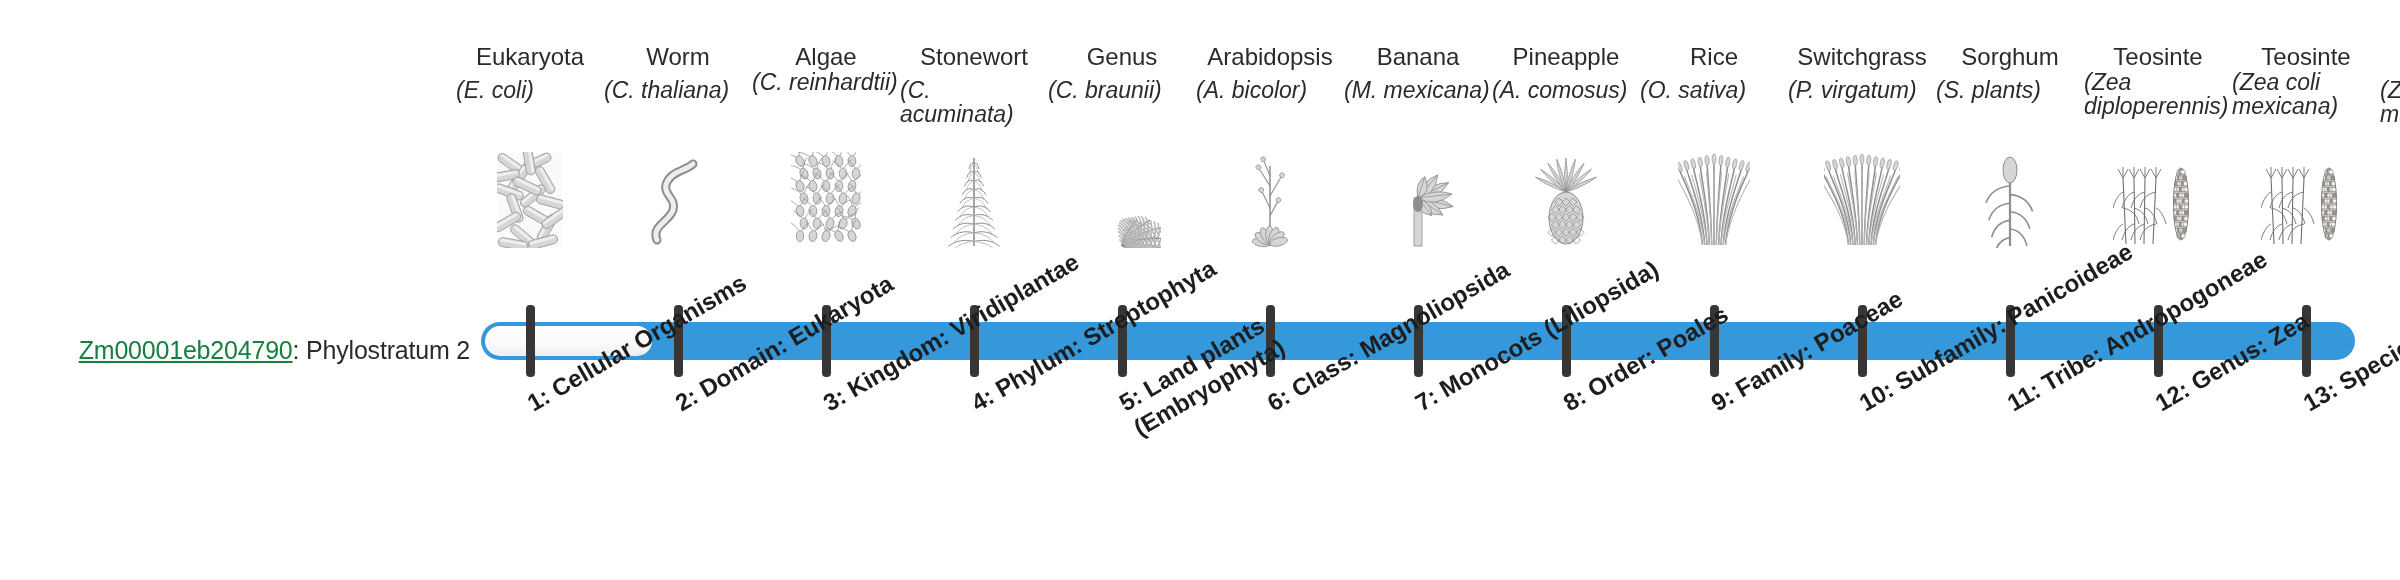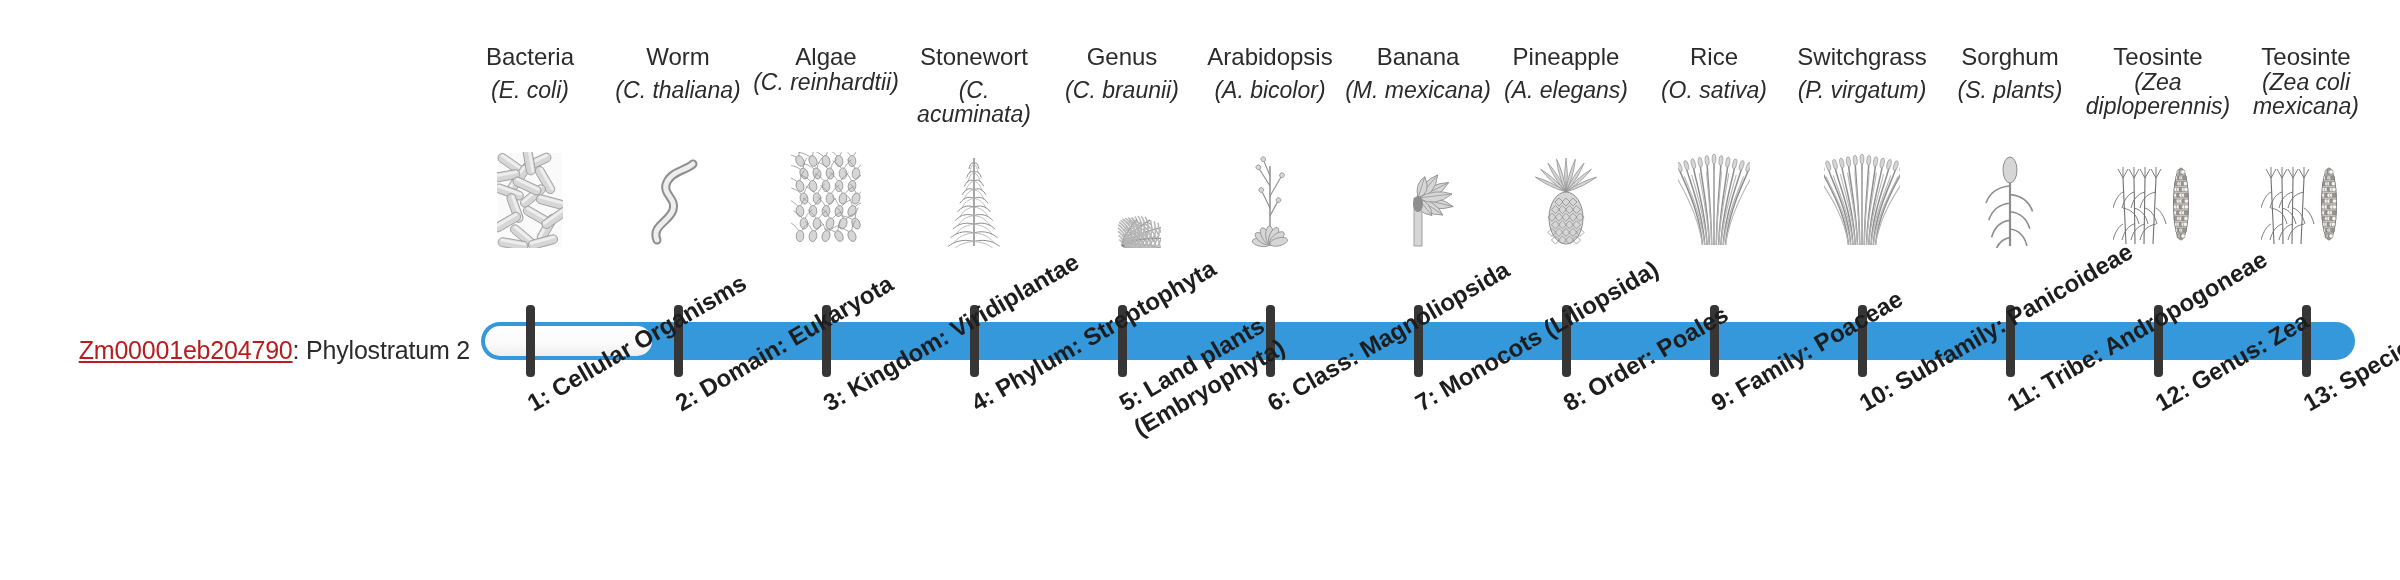--- a/index.html
+++ b/index.html
@@ -19,21 +19,21 @@
     position: absolute;
     left: 0; top: 336px;
     width: 470px;
     text-align: right;
     font-size: 25px;
     color: #2b2b2b;
     white-space: nowrap;
     letter-spacing: -0.2px;
   }
   #gene-label .gene-id {
-    color: #b91c1c;
+    color: #15803d;
     text-decoration: underline;
     cursor: pointer;
   }
 
   
   #track {
     position: absolute;
     left: 481px; top: 0;
     width: 1874px; height: 580px;
   }
@@ -50,21 +50,20 @@
     position: absolute;
     top: 44px; left: 0; width: 148px;
     text-align: center;
     font-size: 24px;
     color: #2b2b2b;
     line-height: 1.1;
   }
   .sci-name {
     position: absolute;
     top: 78px; left: 0; width: 148px;
-    text-align: center;
     font-size: 23px;
     font-style: italic;
     color: #2b2b2b;
     line-height: 1.05;
   }
   .sci-name.two-line { top: 70px; }
 
   .organism {
     position: absolute;
     top: 148px; left: 0; width: 148px; height: 100px;
@@ -137,21 +136,21 @@
       <div class="tick" style="left: 937px;"></div>
       <div class="tick" style="left: 1085px;"></div>
       <div class="tick" style="left: 1233px;"></div>
       <div class="tick" style="left: 1381px;"></div>
       <div class="tick" style="left: 1529px;"></div>
       <div class="tick" style="left: 1677px;"></div>
       <div class="tick" style="left: 1825px;"></div>
     </div>
   <div id="cols">
       <div class="col" style="left: 49px;">
-        <div class="common-name">Bacteria</div>
+        <div class="common-name">Eukaryota</div>
         <div class="sci-name">(E. coli)</div>
         <div class="organism">
           <svg width="66" height="96" viewBox="0 0 66 96">
             <rect x="1" y="1" width="64" height="94" fill="#fafafa"></rect>
             <g transform="translate(14,12) rotate(35)">
     <rect x="-15" y="-4.5" width="30" height="9" rx="4.5" fill="#d6d6d6" stroke="#8e8e8e" stroke-width=".7"></rect>
     <rect x="-13" y="-3.3" width="26" height="2.88" rx="1.44" fill="#f2f2f2" opacity=".85"></rect>
   </g>
             <g transform="translate(40,10) rotate(-25)">
     <rect x="-15" y="-4.5" width="30" height="9" rx="4.5" fill="#d6d6d6" stroke="#8e8e8e" stroke-width=".7"></rect>
@@ -733,21 +732,21 @@
             <g transform="translate(40,46) rotate(-62)">
       <path d="M0 0 Q 11 -10 22 -4 Q 11 10 0 0 Z" fill="#d6d6d6" stroke="#8e8e8e" stroke-width=".8"></path>
       <path d="M0 0 Q 11 -2 22 -4" fill="none" stroke="#8e8e8e" stroke-width=".7"></path>
     </g>
             <ellipse cx="40" cy="52" rx="5" ry="8" fill="#8e8e8e"></ellipse>
           </svg>
         </div>
       </div>
       <div class="col" style="left: 1085px;">
         <div class="common-name">Pineapple</div>
-        <div class="sci-name">(A. elegans)</div>
+        <div class="sci-name">(A. comosus)</div>
         <div class="organism">
           <svg width="62" height="96" viewBox="0 0 62 96">
             <g transform="translate(31,40) rotate(-64)">
               <path d="M0 0 Q -3 -18 0 -34 Q 3 -18 0 0 Z" fill="#d6d6d6" stroke="#8e8e8e" stroke-width=".7"></path>
             </g>
             <g transform="translate(31,40) rotate(-48)">
               <path d="M0 0 Q -3 -18 0 -34 Q 3 -18 0 0 Z" fill="#d6d6d6" stroke="#8e8e8e" stroke-width=".7"></path>
             </g>
             <g transform="translate(31,40) rotate(-32)">
               <path d="M0 0 Q -3 -18 0 -34 Q 3 -18 0 0 Z" fill="#d6d6d6" stroke="#8e8e8e" stroke-width=".7"></path>

